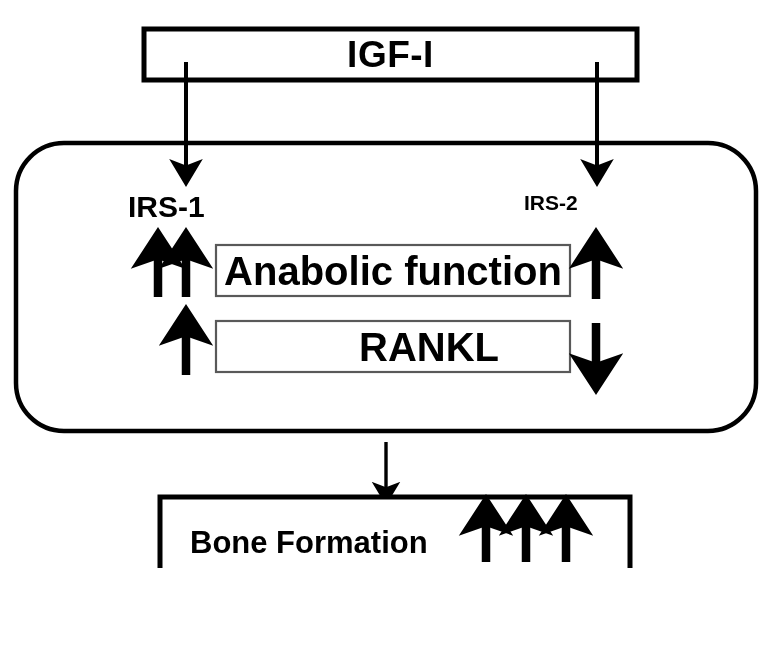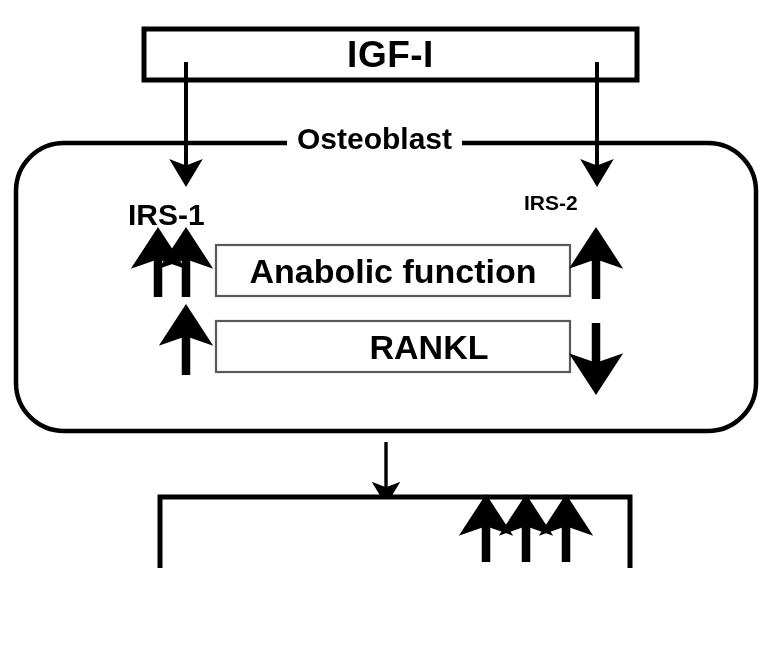--- a/index.html
+++ b/index.html
@@ -51,35 +51,34 @@
     top: 124px;
     font-size: 30px;
     background: #ffffff;
     padding: 0 10px;
   }
   
   #irs1-label {
     left: 128px;
     top: 192px;
     font-size: 30px;
-    margin-top: 8px;
   }
   #irs2-label {
     left: 524px;
     top: 192px;
     font-size: 21px;
   }
   
   .inner-box-label {
     left: 216px;
     width: 354px;
     display: flex;
     align-items: center;
     justify-content: center;
-    font-size: 34px;
+    font-size: 40px;
   }
   #anabolic-label {
     top: 245px;
     height: 51px;
   }
   #rankl-label {
     top: 321px;
     height: 51px;
     margin-left: 36px;
   }
@@ -163,30 +162,32 @@
 
     <rect x="160" y="497" width="470" height="148" fill="#ffffff" stroke="#000000" stroke-width="5"></rect>
 
     <line x1="486" y1="562" x2="486" y2="517" stroke="#000000" stroke-width="8.5" marker-end="url(#arrowhead-bold)"></line>
     <line x1="526" y1="562" x2="526" y2="517" stroke="#000000" stroke-width="8.5" marker-end="url(#arrowhead-bold)"></line>
     <line x1="566" y1="562" x2="566" y2="517" stroke="#000000" stroke-width="8.5" marker-end="url(#arrowhead-bold)"></line>
   </svg>
 
   <div class="node-label" id="igf-label">IGF-I</div>
 
-  <div class="node-label" id="osteoblast-label">Osteoblast</div>
 
   <div class="node-label" id="irs1-label">IRS-1</div>
 
   <div class="node-label" id="irs2-label">IRS-2</div>
 
   <div class="node-label inner-box-label" id="anabolic-label">Anabolic function</div>
 
   <div class="node-label inner-box-label" id="rankl-label">RANKL</div>
 
+  <div class="outcome-row" id="bone-formation-row">
+    <span class="outcome-text">Bone Formation</span>
+  </div>
 
   <div class="outcome-row" id="bone-resorption-row">
     <span class="outcome-marks">
       <span class="tilde-mark">~</span>
     </span>
   </div>
 
 </div>
 
 </body></html>

